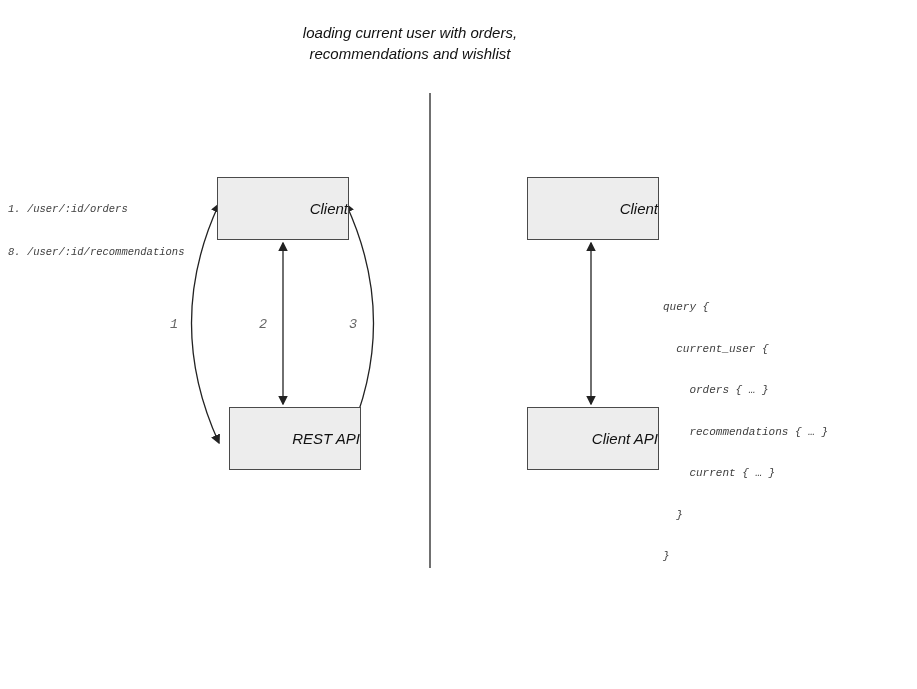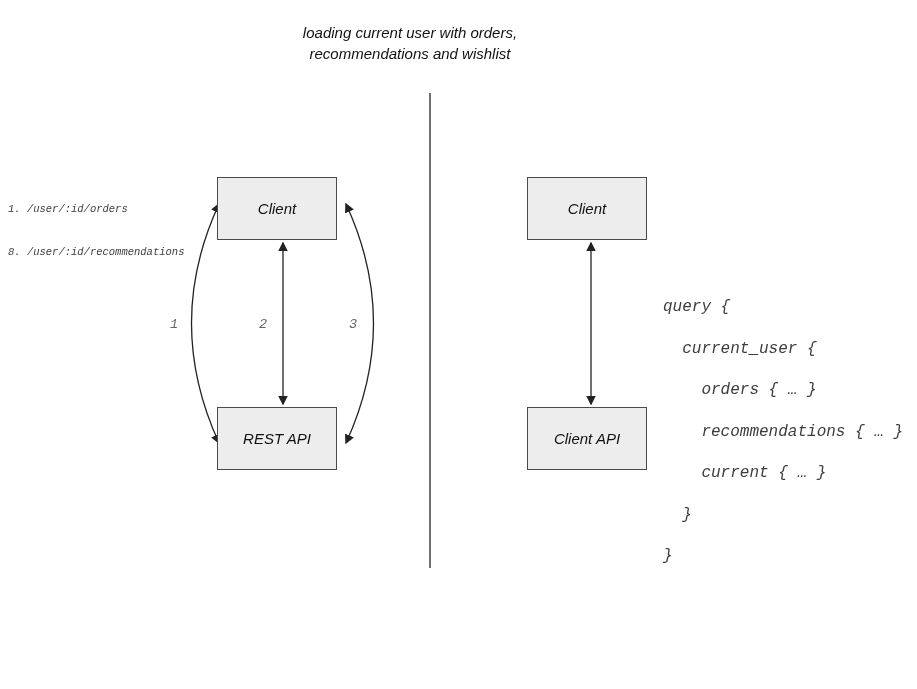--- a/index.html
+++ b/index.html
@@ -31,50 +31,50 @@
   .divider {
     position: absolute;
     left: 429px;
     top: 93px;
     width: 2px;
     height: 475px;
     background: #707070;
   }
   .node-box {
     position: absolute;
-    width: 120px;
+    width: 132px;
     height: 63px;
     background: #ededed;
     border: 1.5px solid #4a4a4a;
     box-sizing: border-box;
     display: flex;
     align-items: center;
-    justify-content: center;
+    justify-content: flex-end;
     font-size: 15px;
     color: #111111;
   }
   .box-l-client  { left: 217px; top: 177px; }
-  .box-l-rest    { left: 217px; top: 407px; }
+  .box-l-rest    { left: 229px; top: 407px; }
   .box-r-client  { left: 527px; top: 177px; }
   .box-r-graphql { left: 527px; top: 407px; }
   .mono-block {
     position: absolute;
     font-family: "Liberation Mono", "DejaVu Sans Mono", monospace;
     color: #3d3d3d;
   }
   .endpoints {
     left: 8px;
     top: 174px;
     font-size: 10.5px;
     line-height: 14.6px;
   }
   .query {
     left: 663px;
     top: 273px;
-    font-size: 16px;
+    font-size: 11px;
     line-height: 13.5px;
   }
   .code-line { white-space: pre; margin-top: 28px; }
   .arrow-num {
     position: absolute;
     transform: translate(-50%, -50%);
     font-family: "Liberation Mono", "DejaVu Sans Mono", monospace;
     font-size: 13.5px;
     color: #666666;
   }

